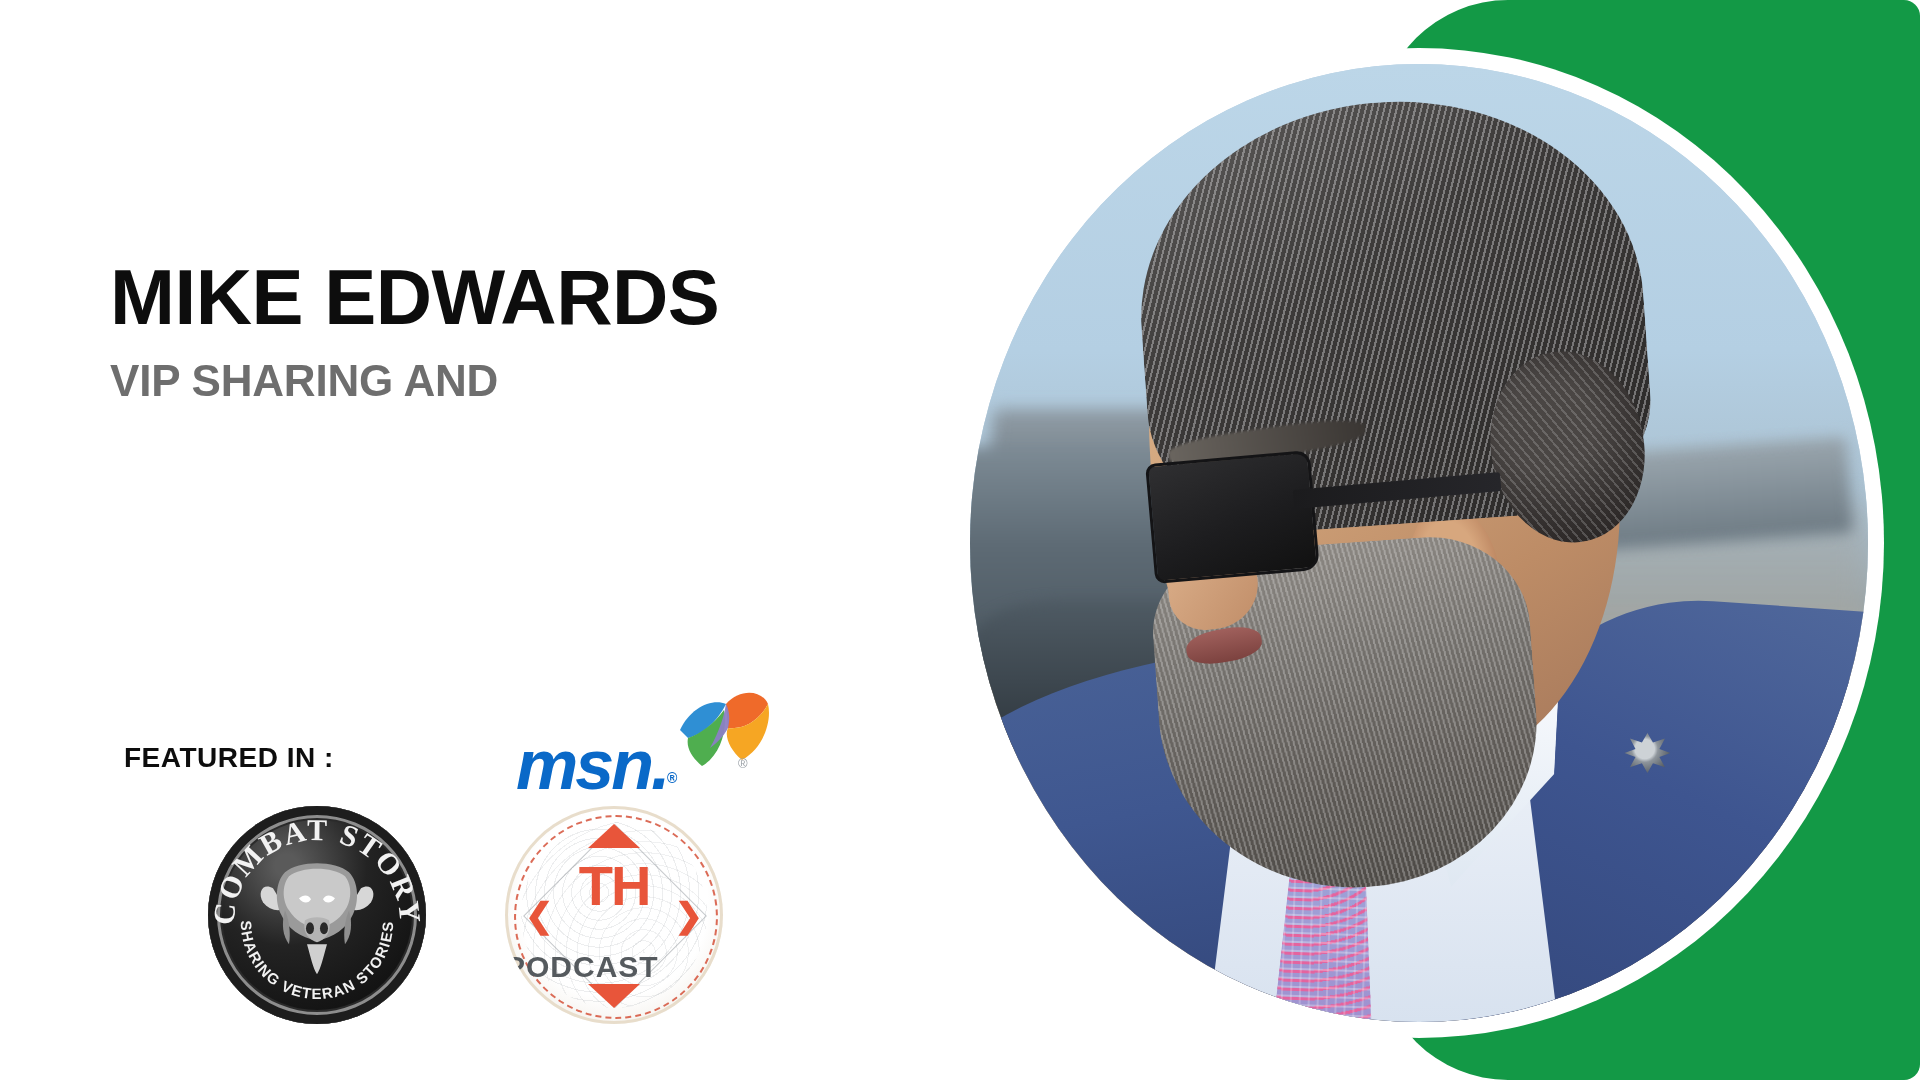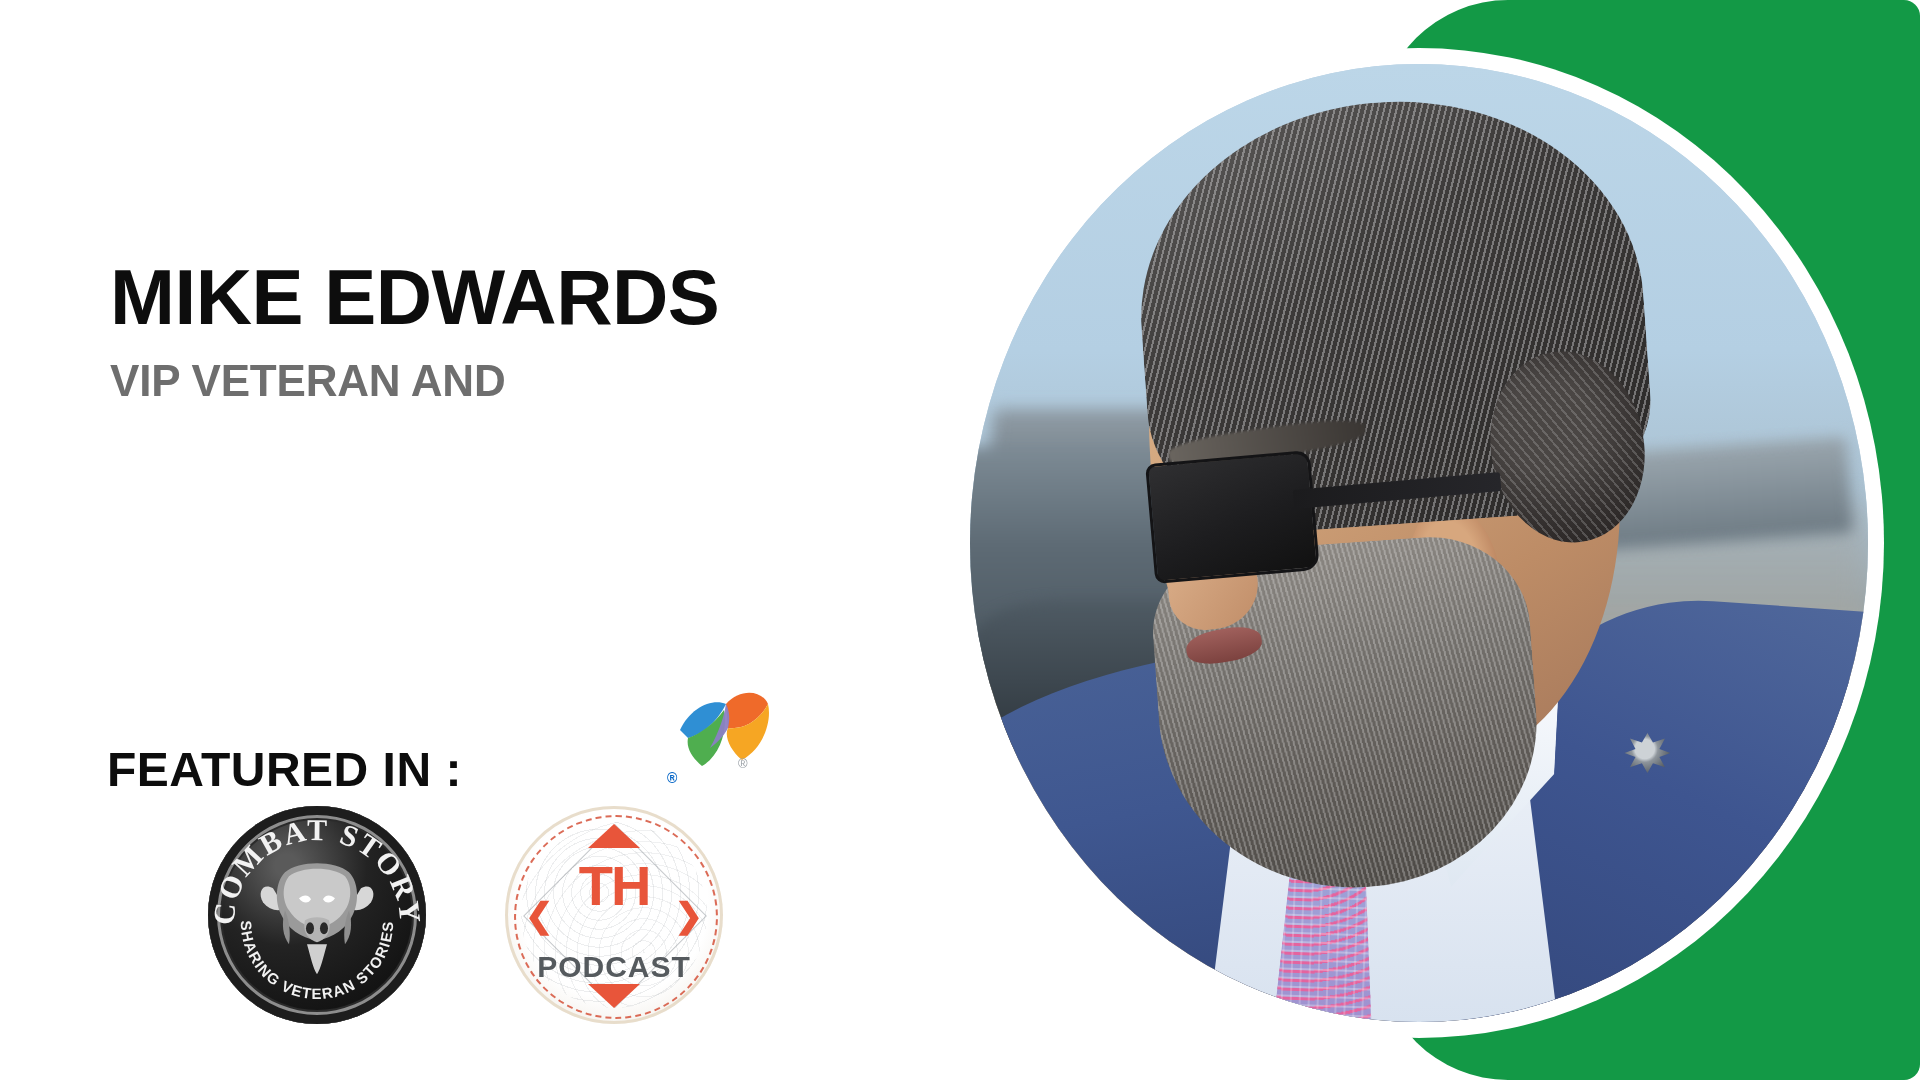--- a/index.html
+++ b/index.html
@@ -250,22 +250,22 @@
     font-weight:bold;
     color:#6e6e6e;
     line-height:1.16;
     letter-spacing:-0.2px;
   }
   .subtitle div{white-space:nowrap;}
 
   
   .featured-label{
     position:absolute;
-    left:107px;top:742px;
-    font-size:48px;
+    left:124px;top:742px;
+    font-size:28px;
     font-weight:bold;
     letter-spacing:0.5px;
     color:#0d0d0d;
     white-space:nowrap;
   }
 
   
   .msn-logo{
     position:absolute;
     left:516px;top:700px;
@@ -340,21 +340,21 @@
     transform:rotate(45deg);
   }
   .th-letters{
     position:absolute;left:0;right:0;top:52px;
     text-align:center;
     font-size:56px;font-weight:bold;color:#e8553a;
     line-height:1;letter-spacing:-2px;
   }
   .th-podcast{
     position:absolute;left:0;right:0;top:146px;
-    text-align:center;
+    text-align:left;
     font-size:30px;font-weight:bold;color:#555a5e;
     letter-spacing:1px;line-height:1;
   }
   .th-chev{position:absolute;color:#e8553a;font-size:34px;font-weight:bold;line-height:1;}
   .th-chev.left{left:20px;top:92px;}
   .th-chev.right{right:20px;top:92px;}
   .th-tri{position:absolute;left:50%;width:0;height:0;}
   .th-tri.top{top:18px;margin-left:-26px;border-left:26px solid transparent;border-right:26px solid transparent;border-bottom:24px solid #e8553a;}
   .th-tri.bot{bottom:16px;margin-left:-26px;border-left:26px solid transparent;border-right:26px solid transparent;border-top:24px solid #e8553a;}
 </style>
@@ -397,26 +397,27 @@
       <div class="ph-glasses">
         <div class="ph-lens l"></div>
         <div class="ph-arm"></div>
       </div>
     </div>
   </div>
 
   <div class="title">MIKE EDWARDS</div>
 
   <div class="subtitle">
-    <div>VIP VETERAN AND</div>
+    <div>VIP SHARING AND</div>
   </div>
 
   <div class="featured-label">FEATURED IN :</div>
 
   <div class="msn-logo">
+    <div class="msn-word">msn.</div>
     <div class="msn-reg">®</div>
     <div class="msn-butterfly">
       <svg viewBox="0 0 96 86" width="96" height="86">
         <path d="M4 44 C14 22 36 12 50 18 C42 34 28 48 12 52 Z" fill="#2f8fd4"></path>
         <path d="M12 52 C24 48 38 38 48 24 C52 44 44 70 26 80 C16 72 10 62 12 52 Z" fill="#4fae4f"></path>
         <path d="M50 18 C64 2 86 4 92 18 C84 34 68 44 52 42 Z" fill="#ef6a2a"></path>
         <path d="M92 18 C96 34 88 62 66 74 C54 64 48 50 52 42 C68 44 84 34 92 18 Z" fill="#f6a623"></path>
         <path d="M50 18 C54 26 54 34 52 42 C48 50 40 58 34 62 C44 44 48 30 50 18 Z" fill="#8b7fc4" opacity=".95"></path>
       </svg>
     </div>

